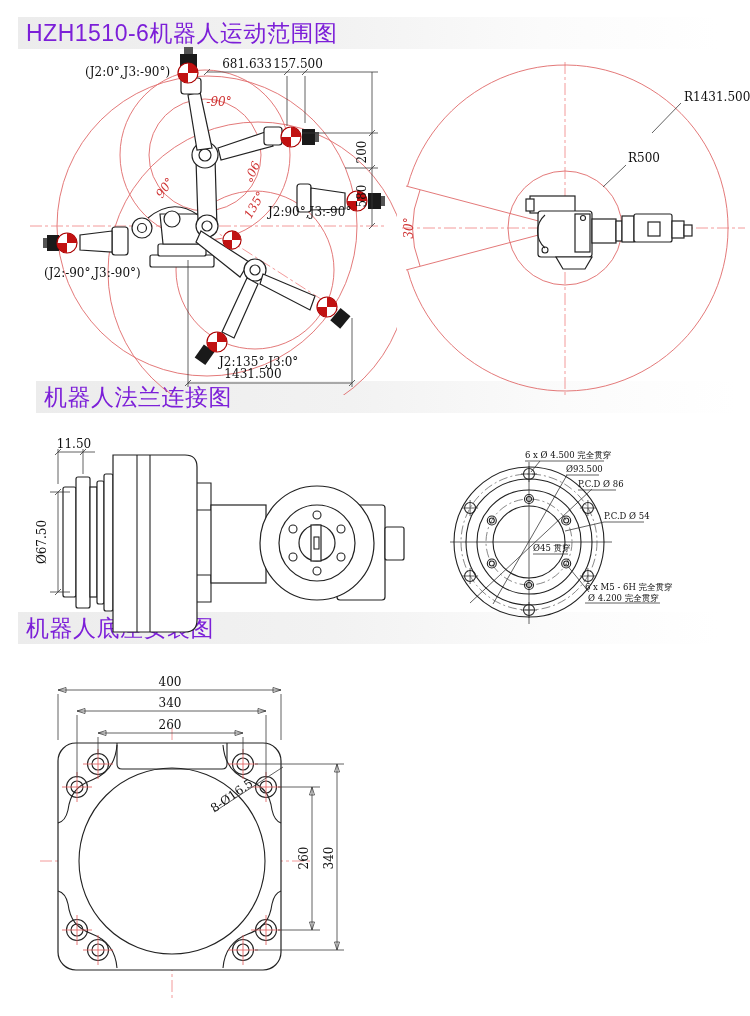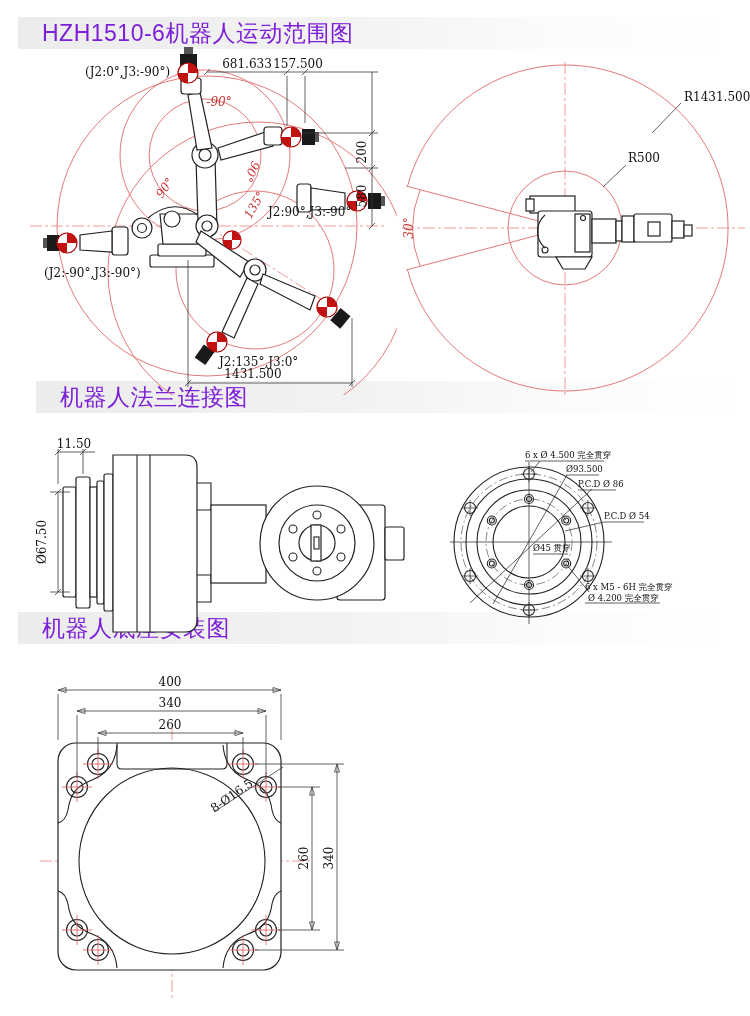--- a/index.html
+++ b/index.html
@@ -1,20 +1,20 @@
 <!DOCTYPE html>
 <html><head>
 <meta charset="utf-8">
 <style>
   html,body{margin:0;padding:0;}
   body{width:750px;height:1016px;position:relative;background:#ffffff;overflow:hidden;
        font-family:"Liberation Sans", sans-serif;}
   .title-bar{position:absolute;left:18px;height:32px;display:flex;align-items:center;
        background:linear-gradient(90deg,#ececec 0%,#f2f2f2 45%,#fbfbfb 75%,#ffffff 100%);
-       padding-left:24px;box-sizing:border-box;}
+       padding-left:8px;box-sizing:border-box;}
   .title-text{color:#7c1fd8;font-size:23px;letter-spacing:0.5px;white-space:nowrap;}
   svg{position:absolute;left:0;top:0;}
   svg text{font-family:"DejaVu Serif", serif;fill:#111;}
   text.dim{font-size:12px;}
   text.small{font-size:8.5px;}
   text.red{fill:#cf3333;font-size:12px;font-style:italic;font-family:"DejaVu Serif",serif;}
   .thin{stroke:#3a3a3a;stroke-width:0.8;fill:none;}
   .draw{stroke:#222;stroke-width:1.2;fill:#fff;}
   .drawn{stroke:#222;stroke-width:1.1;fill:none;}
   .redarc{stroke:#e06a6a;stroke-width:0.9;fill:none;}

